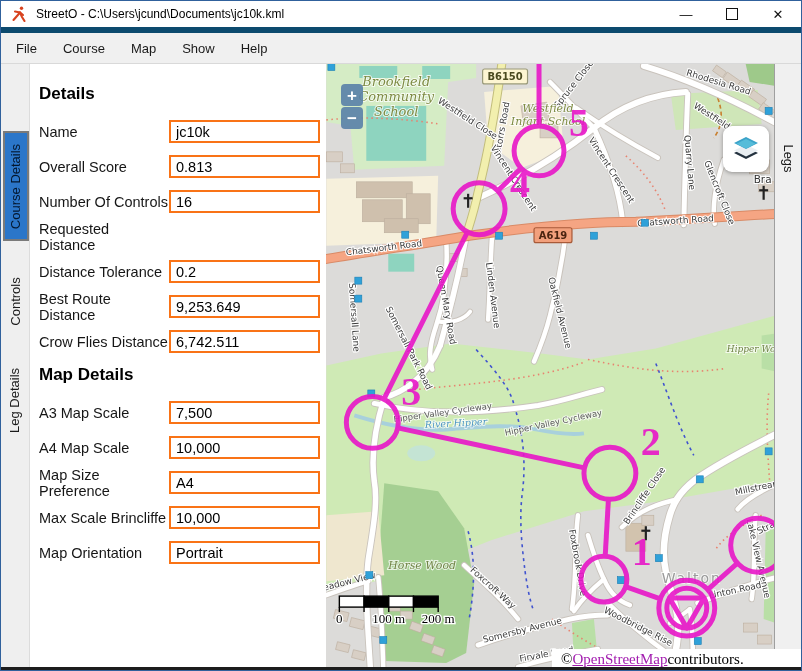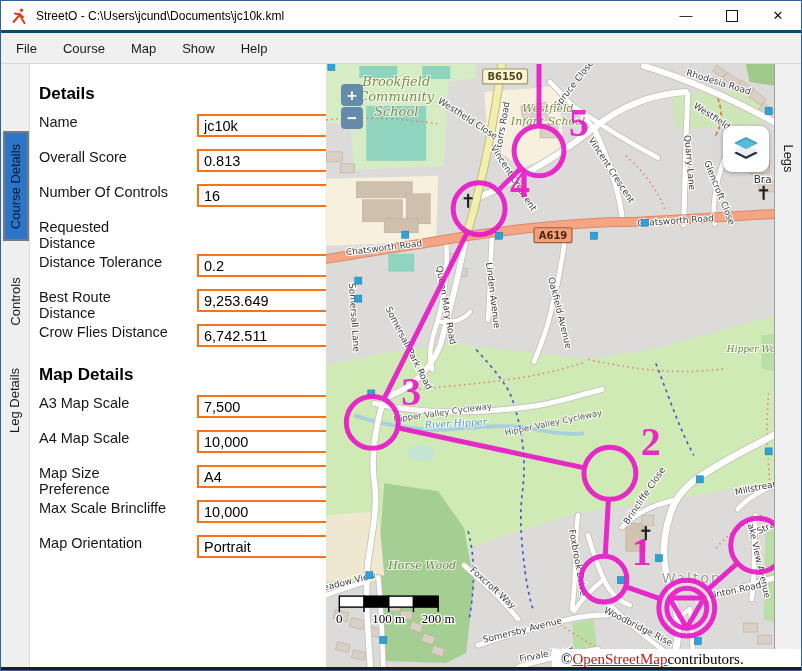--- a/index.html
+++ b/index.html
@@ -1,21 +1,21 @@
 <!DOCTYPE html>
 <html><head>
 <meta charset="utf-8">
 <style>
   html,body{margin:0;padding:0;}
   body{width:802px;height:671px;position:relative;overflow:hidden;
        font-family:"Liberation Sans",sans-serif;background:#fff;
        border:1px solid #30619c;box-sizing:border-box;}
   
   #titlebar{position:absolute;left:0;top:0;width:100%;height:32px;background:#ffffff;
-            display:flex;align-items:center;border-bottom:3px solid #0c4a6e;box-sizing:border-box;}
+            display:flex;align-items:center;border-bottom:6px solid #0c4a6e;box-sizing:border-box;}
   #appicon{width:18px;height:18px;margin:0 8px 0 9px;flex:0 0 auto;}
   #title{font-size:12px;color:#000;flex:1 1 auto;white-space:nowrap;overflow:hidden;}
   .winbtn{width:46px;height:31px;display:flex;align-items:center;justify-content:center;
           font-size:13px;color:#111;}
   #btn-max span{display:block;width:10px;height:10px;border:1px solid #111;}
   
   #menubar{position:absolute;left:0;top:32px;width:100%;height:31px;background:#f0f0f0;
            display:flex;align-items:center;border-bottom:1px solid #d9d9d9;box-sizing:border-box;padding-left:2px;}
   .menu-item{font-size:13px;color:#1a1a1a;padding:6px 13px;}
   
@@ -27,38 +27,38 @@
   .vtab.sel span{color:#04172e;}
   
   #righttabs{position:absolute;right:0;top:63px;width:27px;height:605px;background:#f0f0f0;
              border-left:1px solid #9f9f9f;box-sizing:border-box;}
   .vtab-r{position:absolute;left:0;width:26px;display:flex;align-items:center;justify-content:center;}
   .vtab-r span{transform:rotate(90deg);white-space:nowrap;font-size:13px;color:#1b1b1b;}
   
   #panel{position:absolute;left:29px;top:63px;width:296px;height:499px;background:#ffffff;
          padding:14px 0 0 9px;box-sizing:border-box;}
   .sec-head{font-size:17px;font-weight:bold;color:#000;margin:6px 0 10px 0;}
-  .row{display:flex;height:35px;gap:28px;}
+  .row{display:flex;align-items:center;height:35px;}
   .row .lbl{width:130px;font-size:14.5px;color:#161616;flex:0 0 auto;}
   .row input{width:137px;height:19px;border:2px solid #f97316;font-size:14.5px;
              padding:0 5px;font-family:"Liberation Sans",sans-serif;color:#000;}
   
   #map{position:absolute;left:325px;top:63px;width:450px;height:605px;background:#dcdbd9;overflow:hidden;}
   #mapsvg{position:absolute;left:0;top:0;}
   .zoombtn{position:absolute;left:15px;width:22px;height:22px;background:rgba(91,130,168,0.92);
            color:#fff;font-size:17px;font-weight:bold;display:flex;align-items:center;
            justify-content:center;border-radius:4px;line-height:1;}
   #zoom-in{top:20px;} #zoom-out{top:43px;}
   #layersbtn{position:absolute;left:397px;top:62px;width:46px;height:46px;background:#fff;
              border-radius:9px;box-shadow:0 1px 4px rgba(0,0,0,.35);display:flex;
              align-items:center;justify-content:center;}
   #attribution{position:absolute;right:0;bottom:0;width:249px;height:21px;background:#fff;
                font-family:"Liberation Serif",serif;font-size:15px;color:#000;
                display:flex;align-items:center;padding-left:9px;box-sizing:border-box;z-index:40;}
-  #attribution a{color:#b91c1c;}
+  #attribution a{color:#a21caf;}
   
   #bottomedge{position:absolute;left:0;bottom:0;width:100%;height:3px;background:#1d1d1d;z-index:50;}
   svg text{user-select:none;}
 </style>
 </head>
 <body>
 
 <div id="titlebar">
   <svg id="appicon" viewBox="0 0 18 18">
     <g stroke="#d8431f" stroke-width="2.1" stroke-linecap="round" fill="none">

